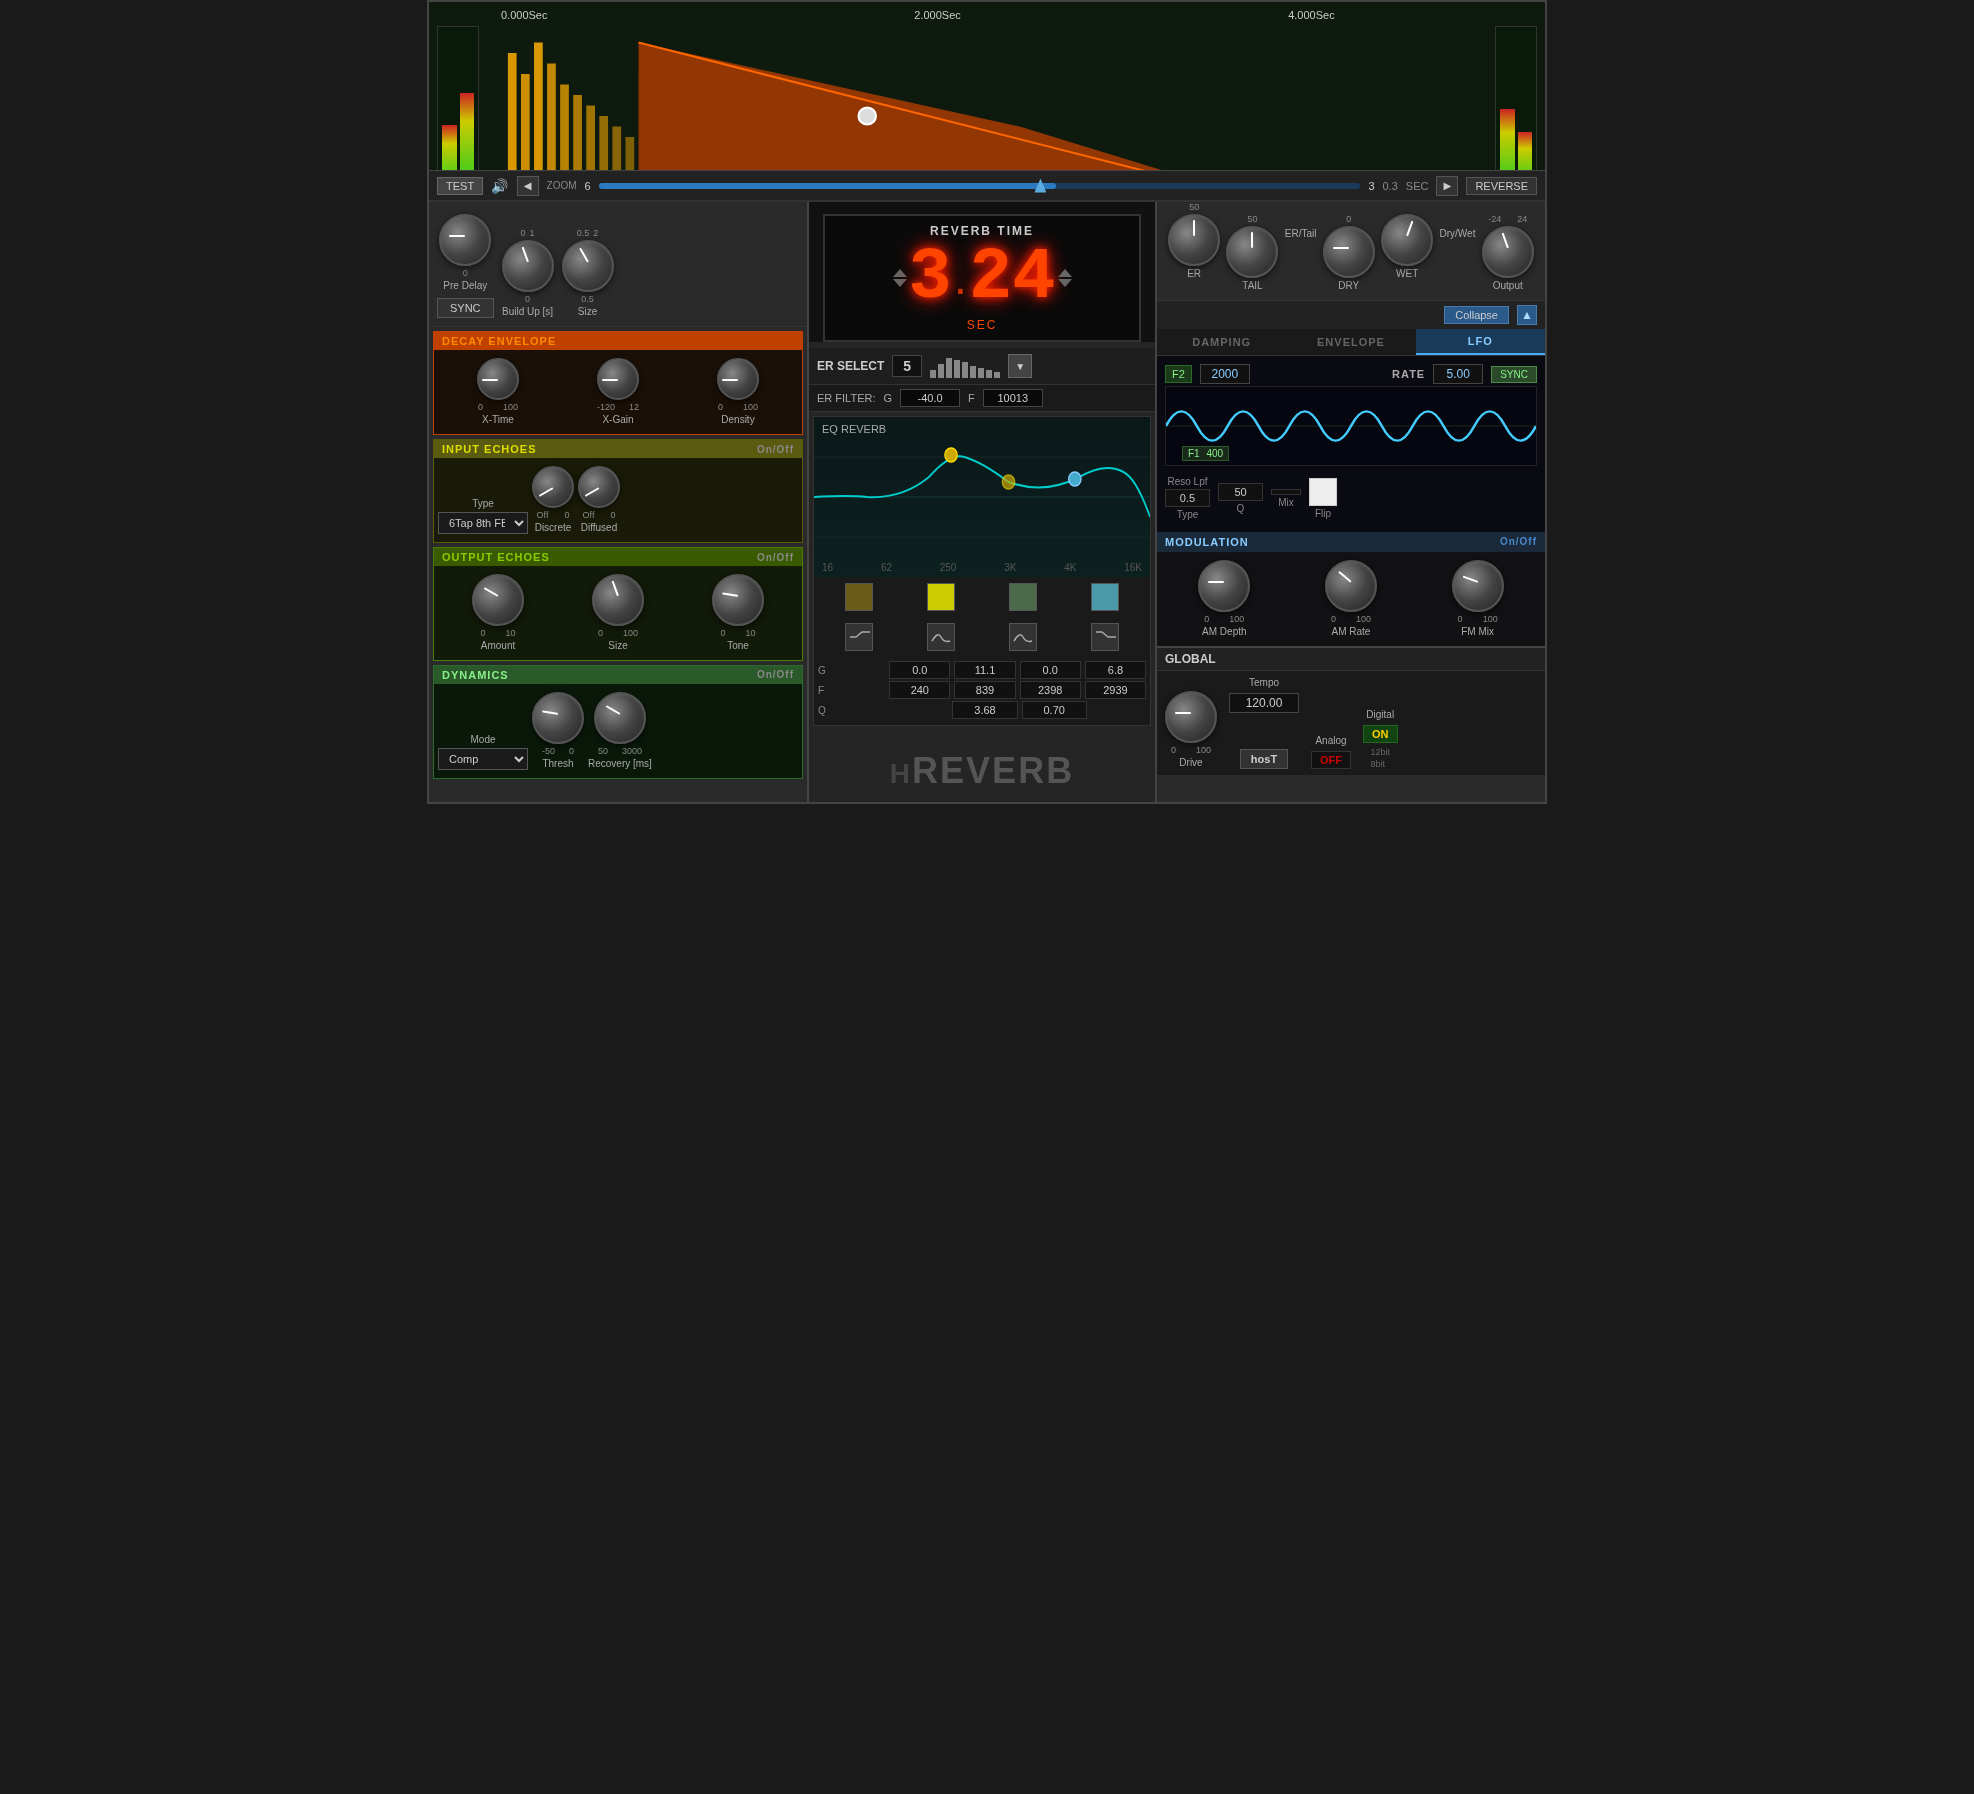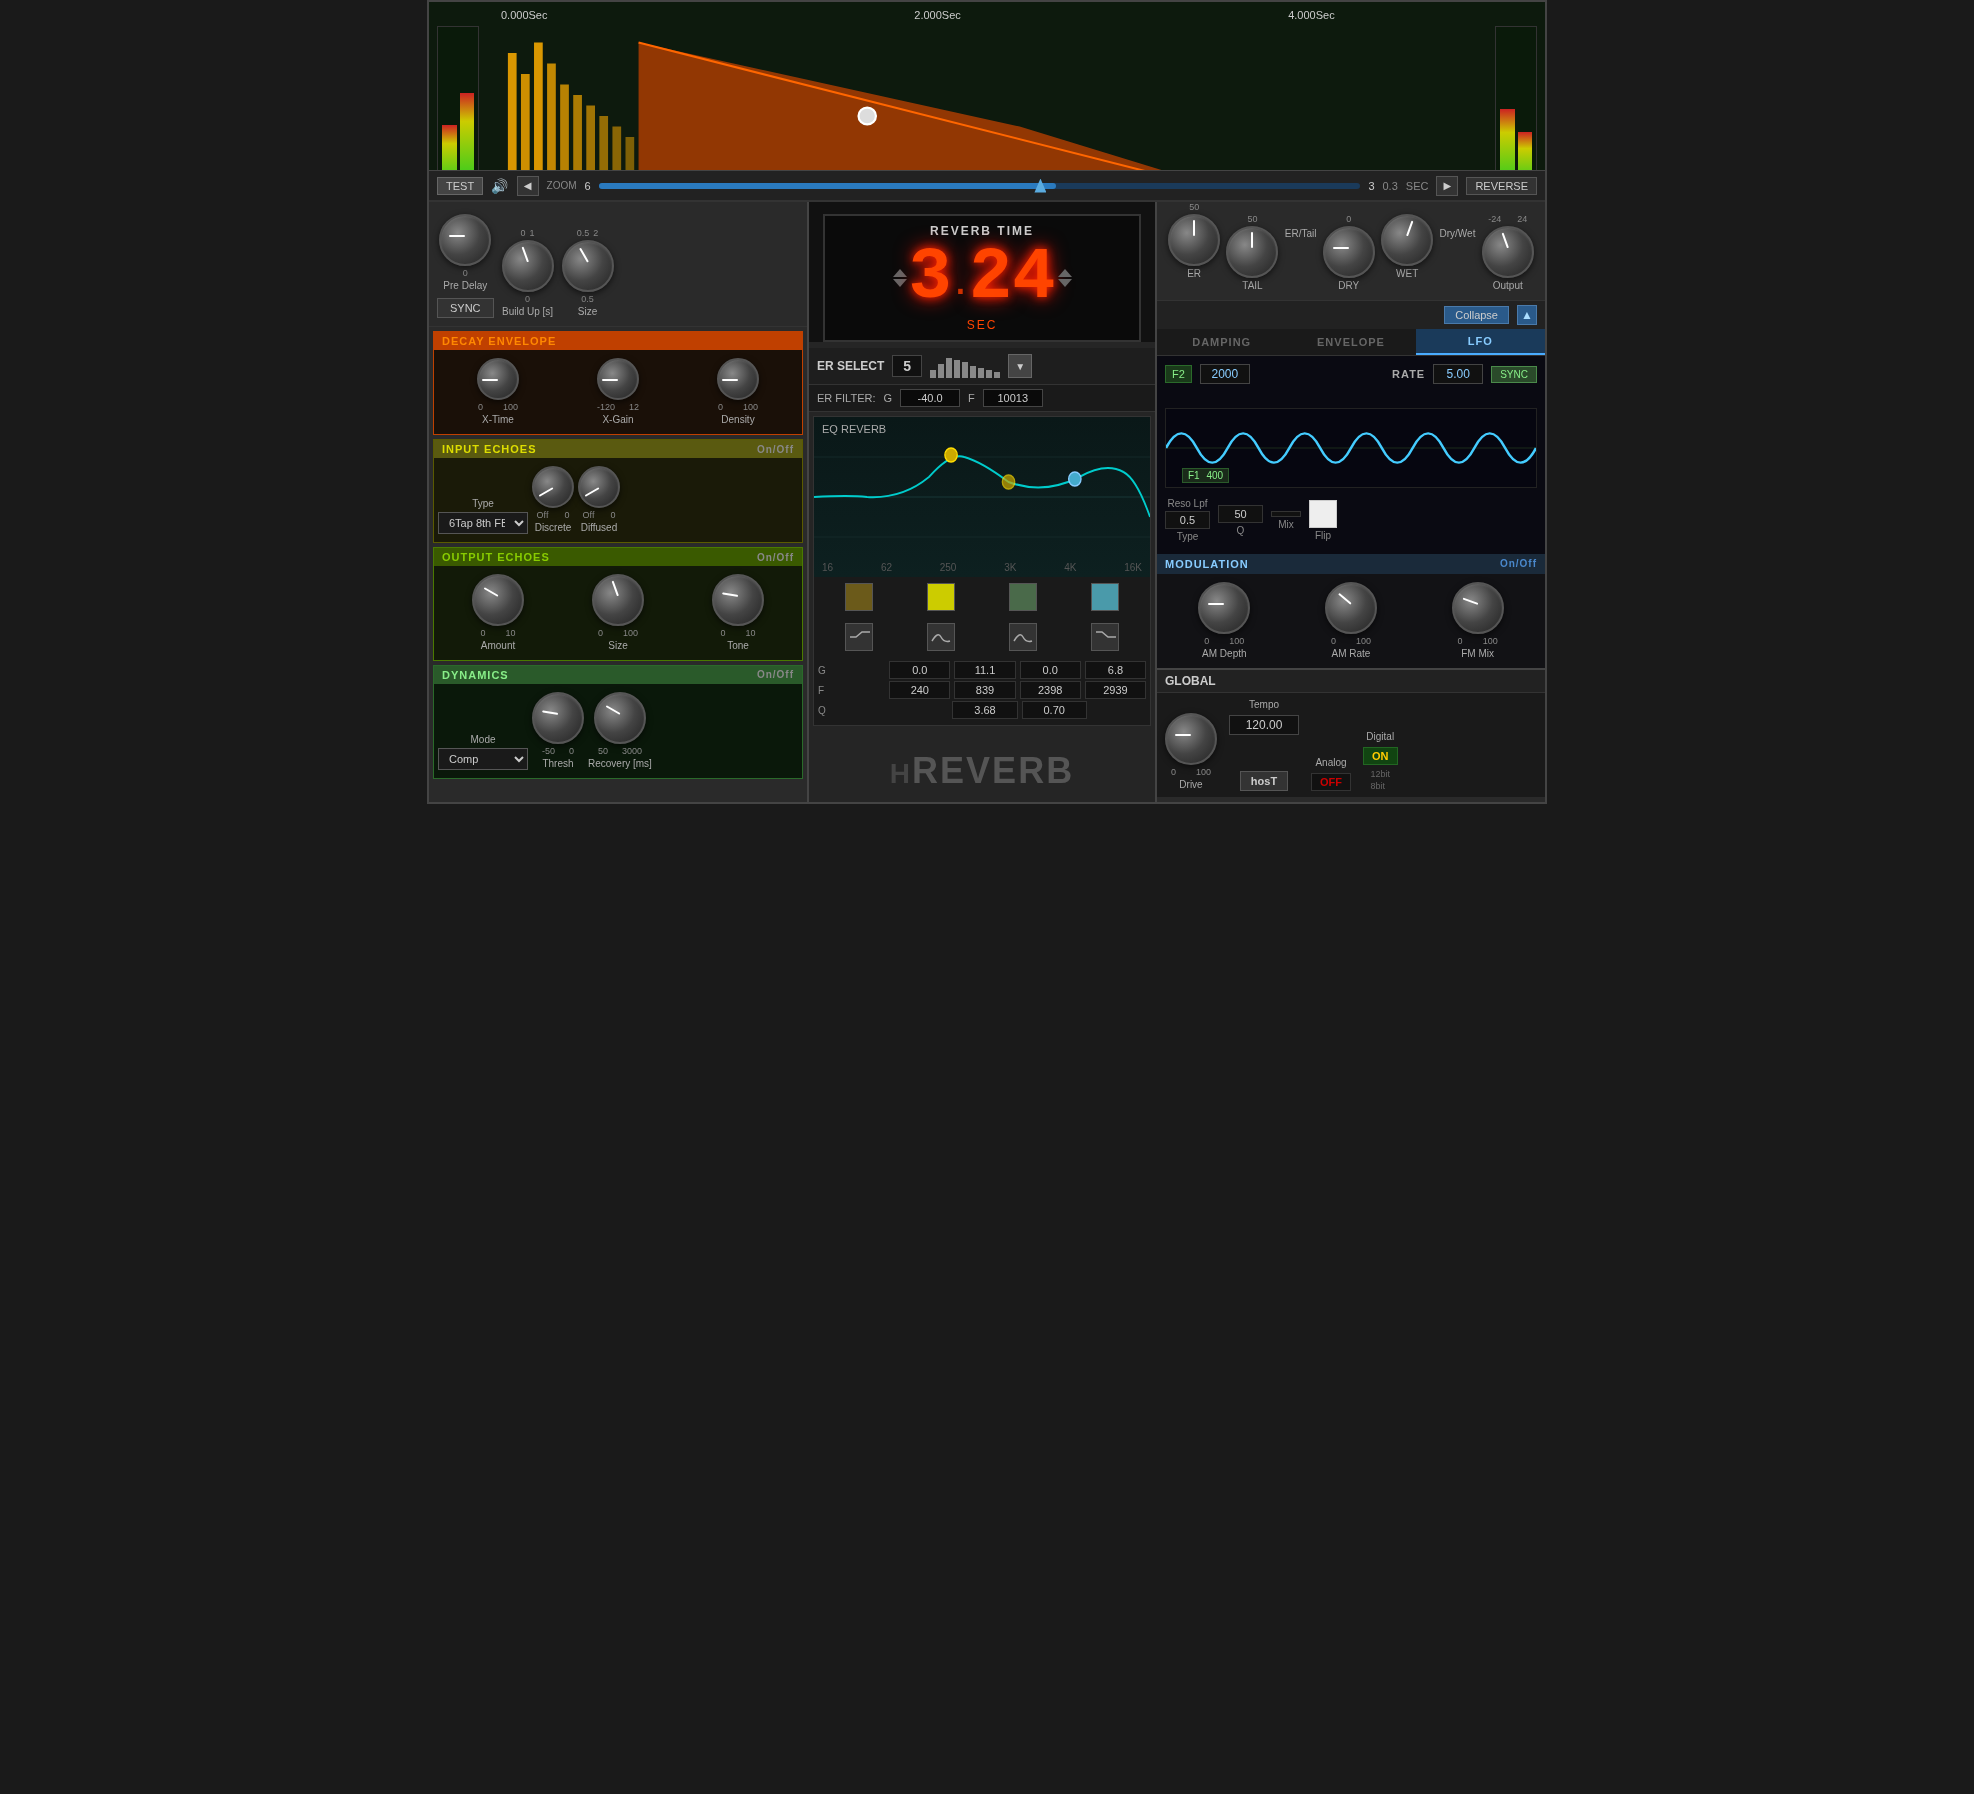--- a/index.html
+++ b/index.html
@@ -609,21 +609,21 @@
 
     
     .lfo-section {
       background: #0a0a12;
       padding: 8px;
     }
     .lfo-top-row {
       display: flex;
       align-items: center;
       gap: 8px;
-      margin-bottom: 24px;
+      margin-bottom: 2px;
     }
     .lfo-freq-label {
       background: #1a3a1a;
       border: 1px solid #2a6a2a;
       color: #88ee88;
       padding: 2px 6px;
       font-size: 11px;
     }
     .lfo-value-box {
       background: #111;

